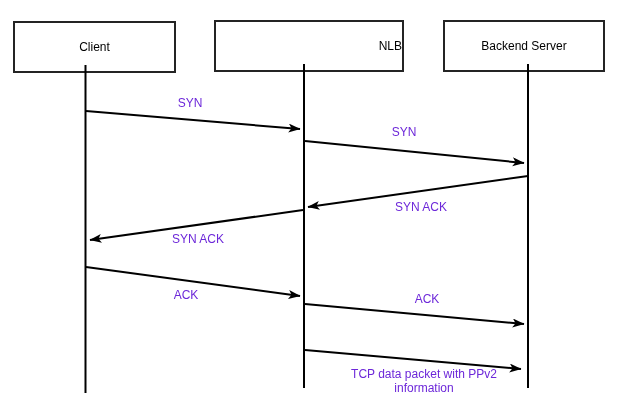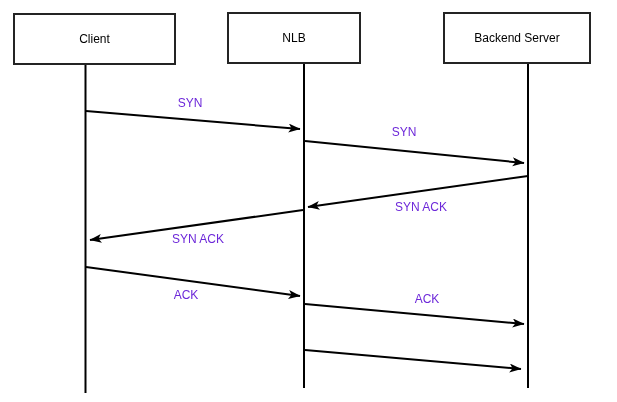--- a/index.html
+++ b/index.html
@@ -19,24 +19,25 @@
   .actor-box {
     position: absolute;
     box-sizing: border-box;
     border: 2px solid #242424;
     background: #ffffff;
     display: flex;
     align-items: center;
     justify-content: center;
     font-size: 12px;
     color: #000000;
+    margin-top: 8px;
   }
   .actor-box.client  { left: 13px;  top: 13px; width: 163px; height: 52px; }
-  .actor-box.nlb     { left: 227px; top: 12px; width: 134px; height: 52px; }
-  .actor-box.backend { left: 443px; top: 12px; width: 148px; height: 52px; }
+  .actor-box.nlb     { left: 214px; top: 12px; width: 190px; height: 52px; justify-content: flex-end; }
+  .actor-box.backend { left: 443px; top: 12px; width: 162px; height: 52px; }
   .wires {
     position: absolute;
     left: 0;
     top: 0;
     width: 617px;
     height: 402px;
   }
   .msg-label {
     position: absolute;
     transform: translate(-50%, -50%);
@@ -85,14 +86,15 @@
     <line x1="305" y1="304" x2="524" y2="324" stroke="#000000" stroke-width="2" marker-end="url(#arrowhead)"></line>
     <line x1="305" y1="350" x2="521" y2="369" stroke="#000000" stroke-width="2" marker-end="url(#arrowhead)"></line>
   </svg>
 
   <div class="msg-label" style="left:190px; top:104px;">SYN</div>
   <div class="msg-label" style="left:404px; top:133px;">SYN</div>
   <div class="msg-label" style="left:421px; top:208px;">SYN ACK</div>
   <div class="msg-label" style="left:198px; top:240px;">SYN ACK</div>
   <div class="msg-label" style="left:186px; top:296px;">ACK</div>
   <div class="msg-label" style="left:427px; top:300px;">ACK</div>
+  <div class="msg-label wrap" style="left:424px; top:382px;">TCP data packet with PPv2 information</div>
 
 </div>
 
 </body></html>

